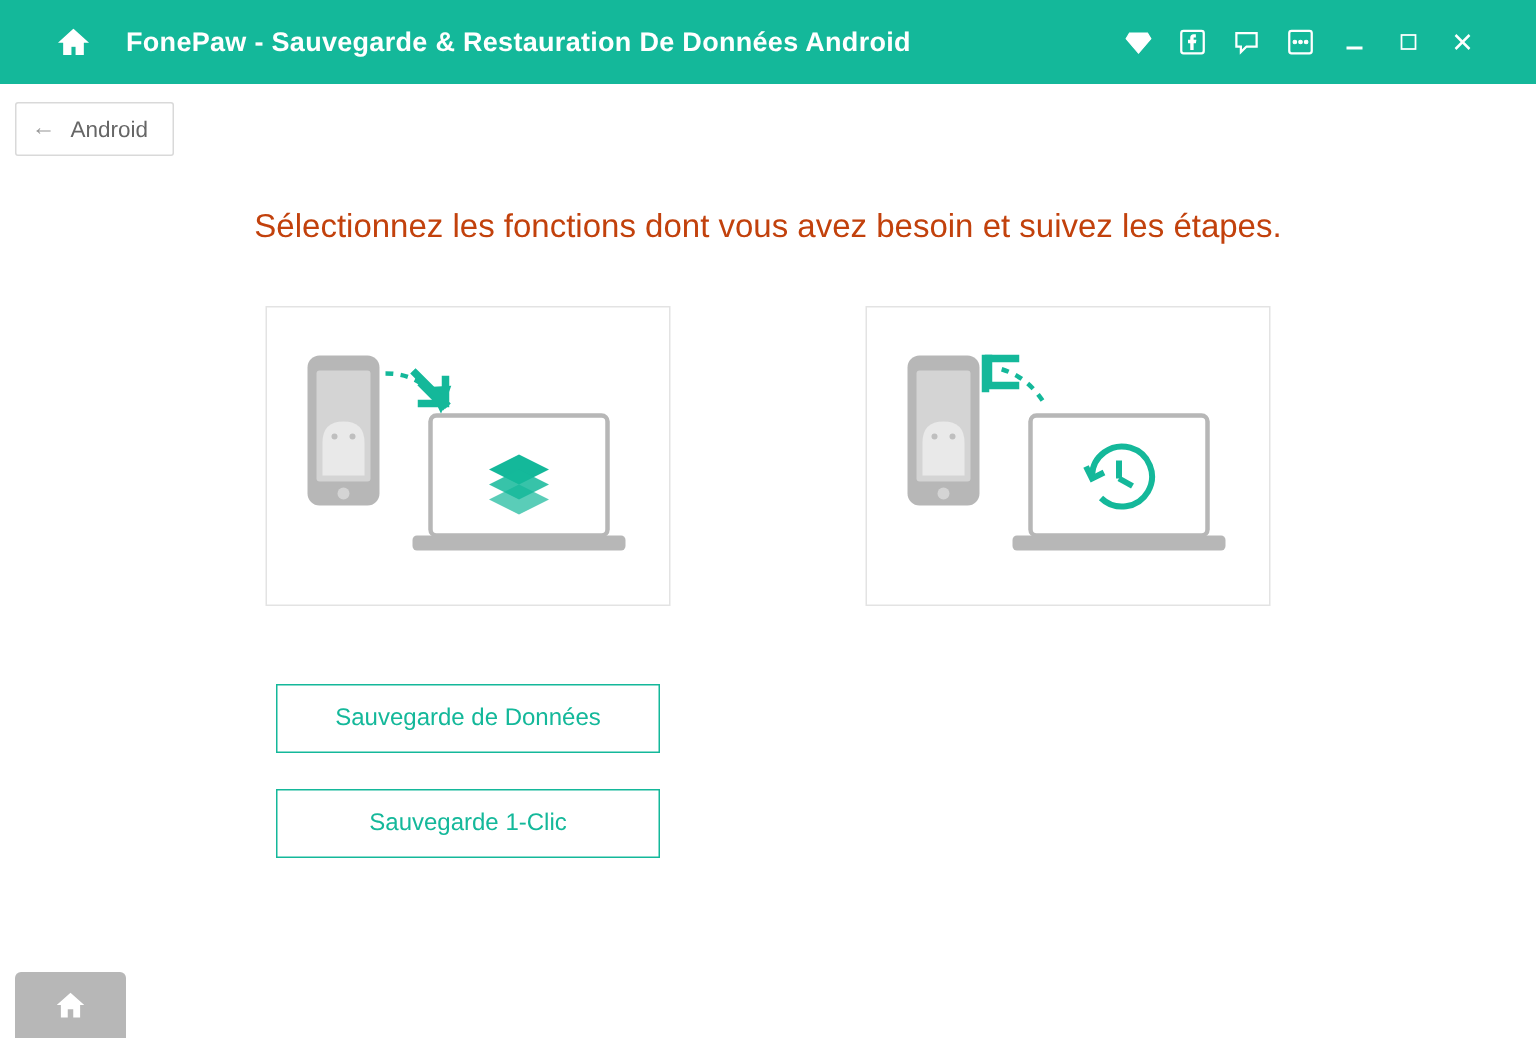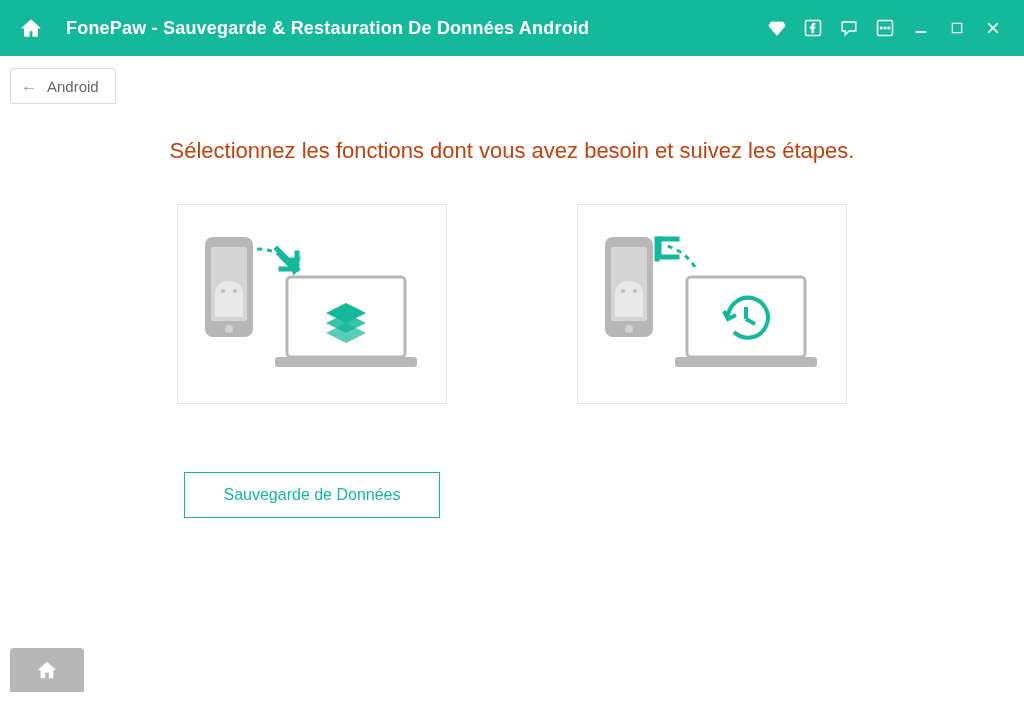--- a/index.html
+++ b/index.html
@@ -9,21 +9,21 @@
     font-family: -apple-system, BlinkMacSystemFont, "Segoe UI", Arial, sans-serif;
     background: #ffffff;
     overflow: hidden;
     position: relative;
   }
   .titlebar {
     height: 56px;
     background: #14b89a;
     display: flex;
     align-items: center;
-    padding: 0 18px;
+    padding: 0 36px;
     color: #ffffff;
   }
   .titlebar .home-btn {
     width: 26px; height: 26px;
     display: flex; align-items: center; justify-content: center;
     cursor: pointer;
     margin-right: 22px;
   }
   .titlebar .title-text {
     font-size: 18px;
@@ -80,21 +80,21 @@
     width: 270px;
     height: 200px;
     border: 1px solid #e3e3e3;
     display: flex;
     align-items: center;
     justify-content: center;
     background: #fff;
   }
 
   .action-btns {
-    margin-top: 68px;
+    margin-top: 52px;
     display: flex;
     flex-direction: column;
     gap: 24px;
   }
   .action-btn {
     width: 256px;
     height: 46px;
     border: 1.5px solid #14b89a;
     background: #fff;
     color: #14b89a;
@@ -217,20 +217,23 @@
           <path d="M0 -14 L20 -4 L0 6 L-20 -4 Z" fill="#14b89a"></path>
           <path d="M0 -4 L20 6 L0 16 L-20 6 Z" fill="#14b89a" opacity="0.85"></path>
           <path d="M0 6 L20 16 L0 26 L-20 16 Z" fill="#14b89a" opacity="0.7"></path>
         </g>
       </svg>
     </div>
     <div class="action-btns">
       <button class="action-btn">
         <span>Sauvegarde de Données</span>
       </button>
+      <button class="action-btn">
+        <span>Sauvegarde 1-Clic</span>
+      </button>
     </div>
   </div>
 
   <div class="column">
     <div class="illus-box">
       <svg width="230" height="170" viewBox="0 0 230 170">
 
         <rect x="8" y="18" width="48" height="100" rx="8" fill="#b7b7b7"></rect>
         <rect x="14" y="28" width="36" height="74" rx="2" fill="#d4d4d4"></rect>
         <circle cx="32" cy="110" r="4" fill="#d4d4d4"></circle>

